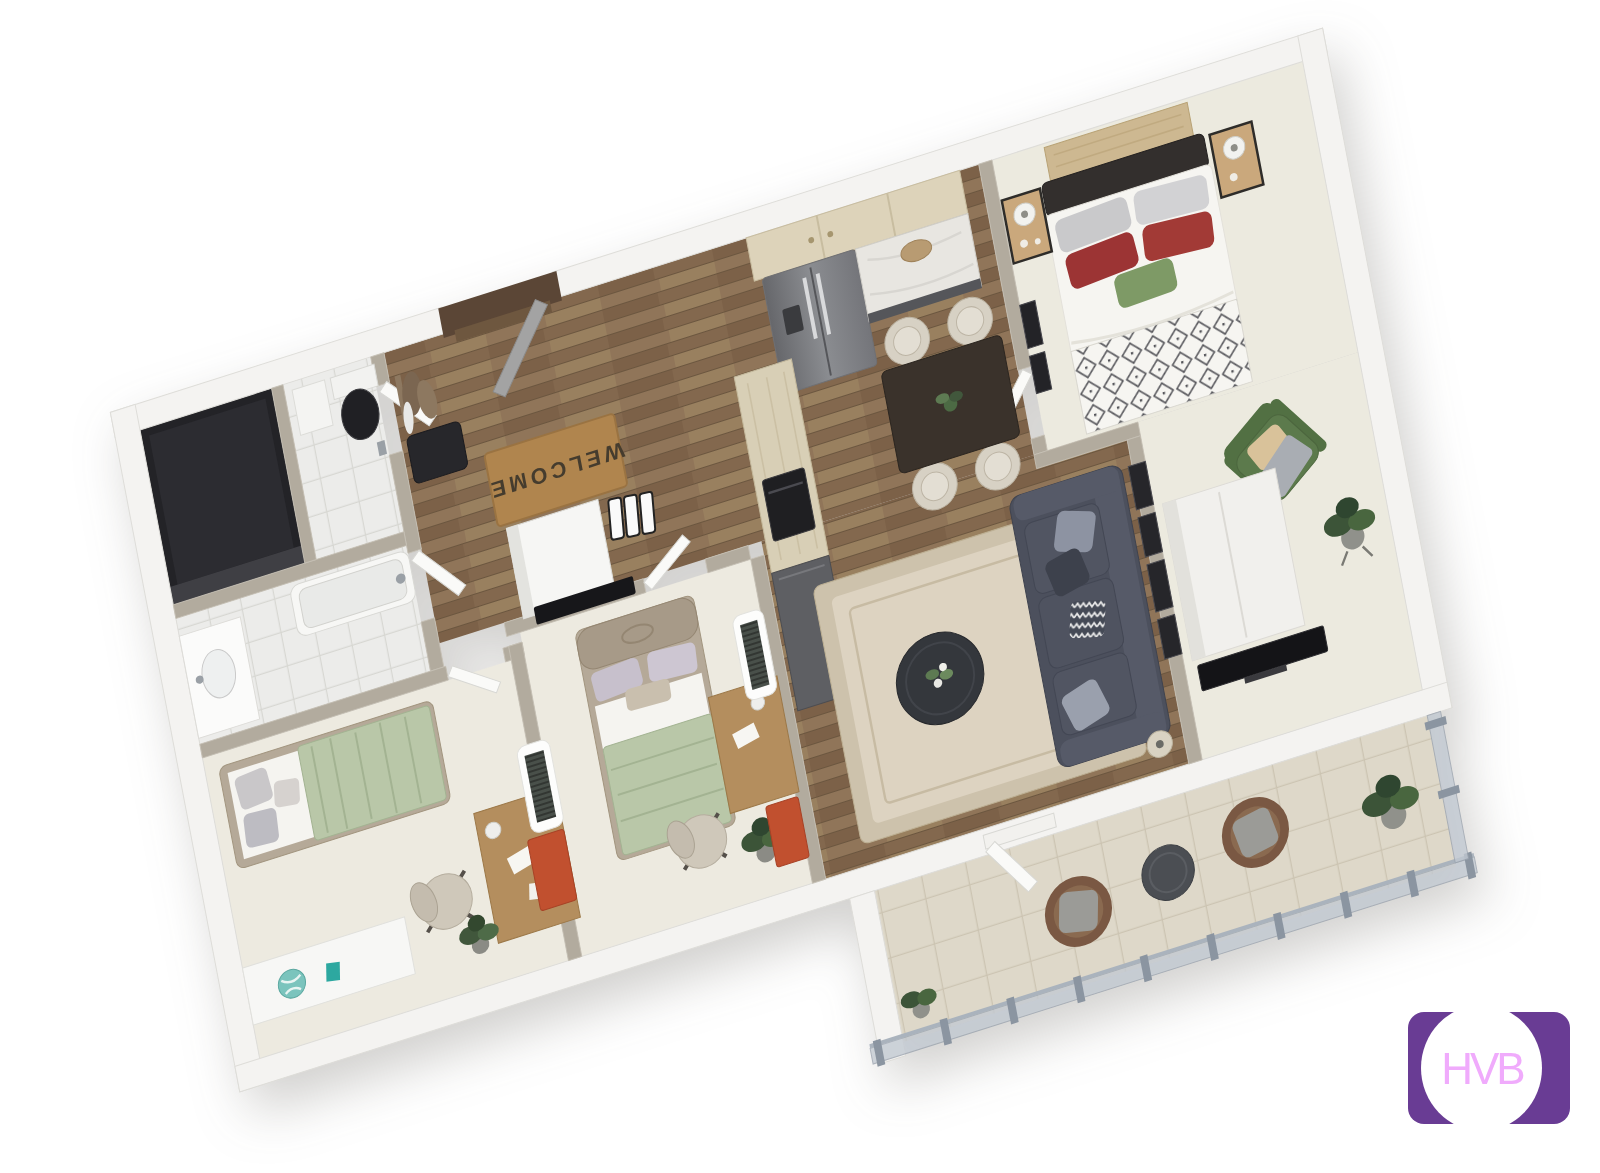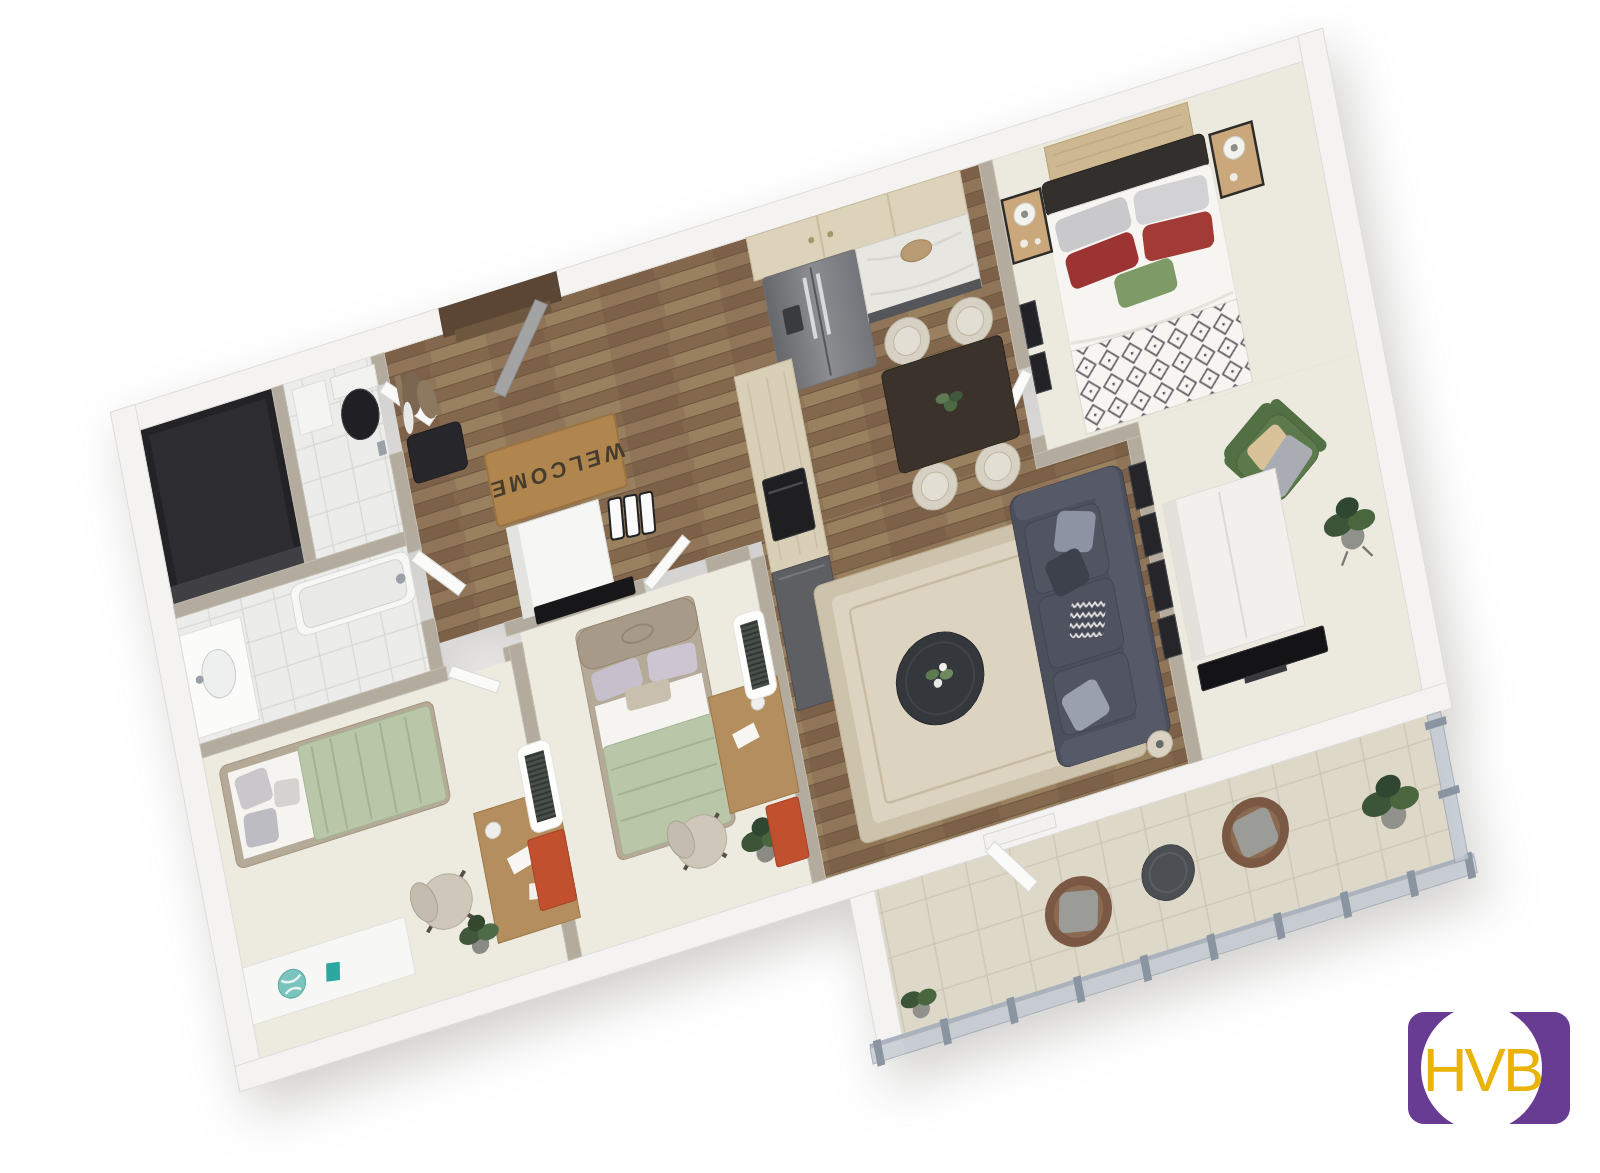--- a/index.html
+++ b/index.html
@@ -8,21 +8,21 @@
   .plan-svg{position:absolute;left:0;top:0;
             filter:drop-shadow(14px 22px 26px rgba(70,66,60,0.25));}
   
   .logo{position:absolute;left:1408px;top:1012px;width:162px;height:112px;
         background:#693c94;border-radius:16px;}
   .logo-circle{position:absolute;left:13px;top:-7px;width:121px;height:126px;
                background:#ffffff;border-radius:50%;}
   .logo-text{position:absolute;left:0;top:2px;width:148px;height:110px;
              display:flex;align-items:center;justify-content:center;
              font-family:"Liberation Sans", sans-serif;
-             font-size:62px;font-weight:400;letter-spacing:-3px;color:#eab308;}
+             font-size:44px;font-weight:400;letter-spacing:-3px;color:#f0abfc;}
 </style>
 </head>
 <body>
 
 <div class="stage">
 <svg class="plan-svg" width="1600" height="1173" viewBox="0 0 1600 1173">
 <defs>
   <pattern id="wood" width="120" height="26" patternUnits="userSpaceOnUse">
     <rect width="120" height="26" fill="#8a7057"></rect>
     <rect y="0" width="120" height="12" fill="#83684e"></rect>

